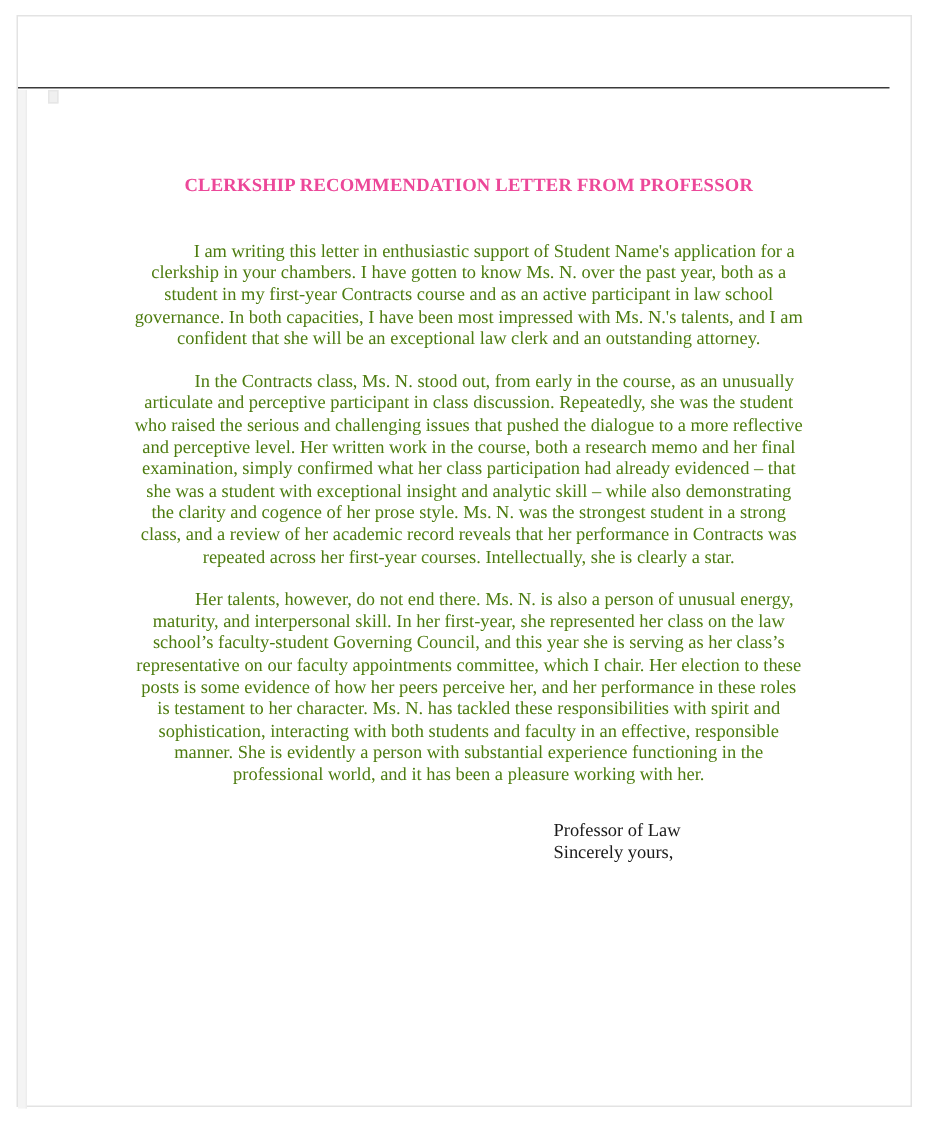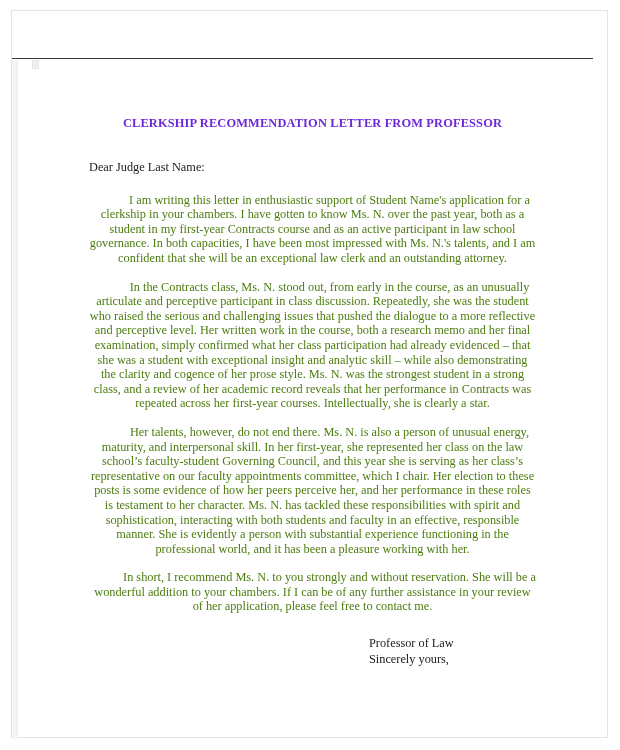--- a/index.html
+++ b/index.html
@@ -74,21 +74,21 @@
     left: 77px;
     top: 105px;
     width: 447px;
   }
 
   .letter-title {
     text-align: center;
     font-weight: bold;
     font-size: 12.4px;
     letter-spacing: 0.15px;
-    color: #6d28d9;
+    color: #ec4899;
     margin: 0 0 29px 0;
     line-height: 1.2;
   }
 
   .salutation {
     font-size: 12.3px;
     color: #1a1a1a;
     margin: 0 0 18px 0;
     line-height: 1.2;
   }
@@ -125,29 +125,27 @@
   <div class="page-sheet">
 
     <div class="gutter-strip"></div>
     <div class="gutter-marker"></div>
     <div class="header-rule"></div>
 
     <div class="letter-body">
 
       <div class="letter-title">CLERKSHIP RECOMMENDATION LETTER FROM PROFESSOR</div>
 
-      <div class="salutation">Dear Judge Last Name:</div>
 
       <p class="letter-para">I am writing this letter in enthusiastic support of Student Name's application for a clerkship in your chambers.  I have gotten to know Ms. N. over the past year, both as a student in my first-year Contracts course and as an active participant in law school governance.  In both capacities, I have been most impressed with Ms. N.'s talents, and I am confident that she will be an exceptional law clerk and an outstanding attorney.</p>
 
       <p class="letter-para">In the Contracts class, Ms. N. stood out, from early in the course, as an unusually articulate and perceptive participant in class discussion.  Repeatedly, she was the student who raised the serious and challenging issues that pushed the dialogue to a more reflective and perceptive level.  Her written work in the course, both a research memo and her final examination, simply confirmed what her class participation had already evidenced – that she was a student with exceptional insight and analytic skill – while also demonstrating the clarity and cogence of her prose style.  Ms. N. was the strongest student in a strong class, and a review of her academic record reveals that her performance in Contracts was repeated across her first-year courses.  Intellectually, she is clearly a star.</p>
 
       <p class="letter-para">Her talents, however, do not end there.  Ms. N. is also a person of unusual energy, maturity, and interpersonal skill.  In her first-year, she represented her class on the law school’s faculty-student Governing Council, and this year she is serving as her class’s representative on our faculty appointments committee, which I chair.  Her election to these posts is some evidence of how her peers perceive her, and her performance in these roles is testament to her character.  Ms. N. has tackled these responsibilities with spirit and sophistication, interacting with both students and faculty in an effective, responsible manner.  She is evidently a person with substantial experience functioning in the professional world, and it has been a pleasure working with her.</p>
 
-      <p class="letter-para">In short, I recommend Ms. N. to you strongly and without reservation.  She will be a wonderful addition to your chambers.  If I can be of any further assistance in your review of her application, please feel free to contact me.</p>
 
       <div class="closing-block">
         <span class="closing-line">Professor of Law</span>
         <span class="closing-line">Sincerely yours,</span>
       </div>
 
     </div>
   </div>
 </div>
 

